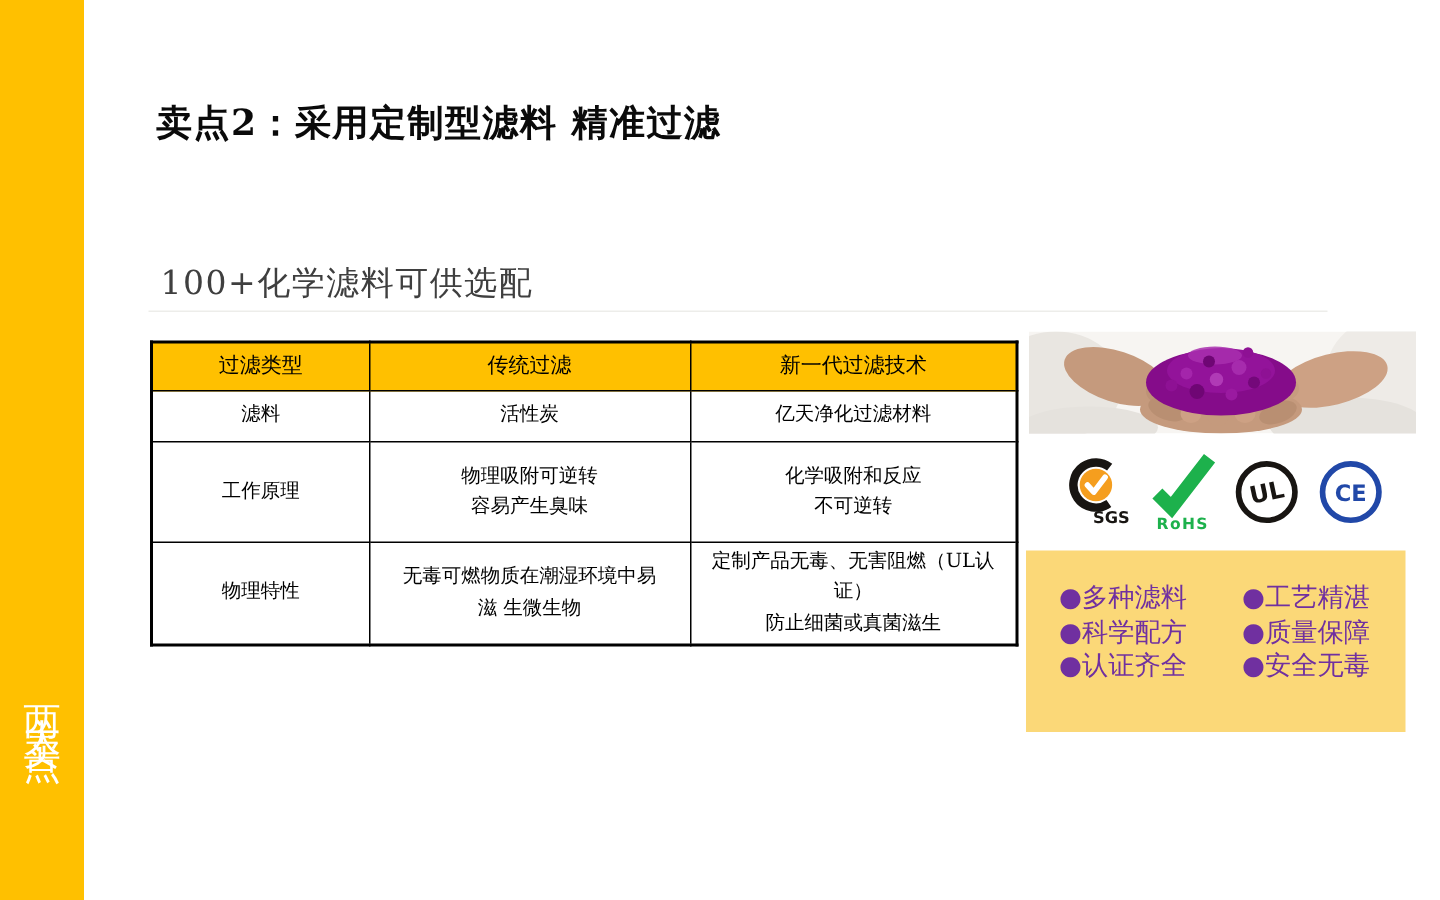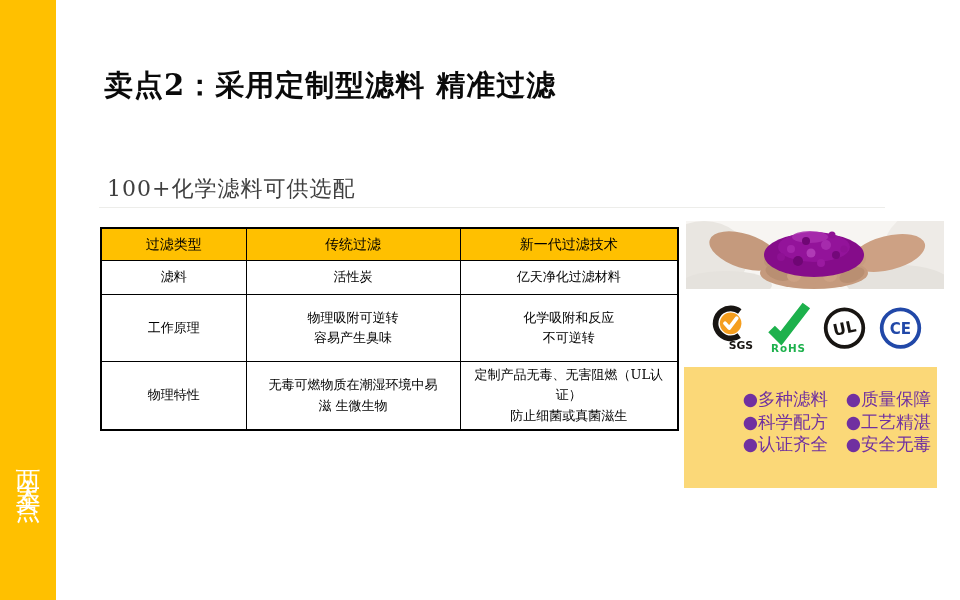--- a/index.html
+++ b/index.html
@@ -9,21 +9,21 @@
   }
   
   .leftbar{position:absolute;left:0;top:0;width:56px;height:600px;background:#FFC000;}
   .vertical-text{
     position:absolute;left:28px;top:450px;transform:translateX(-50%);
     writing-mode:vertical-rl;text-orientation:upright;
     color:#ffffff;font-size:25px;letter-spacing:9px;line-height:1;
     font-family:"DejaVu Serif", serif;
   }
   
-  .title{position:absolute;left:104px;top:66px;font-size:29px;font-weight:bold;color:#0a0a0a;letter-spacing:1px;}
+  .title{position:absolute;left:104px;top:66px;font-size:24px;font-weight:bold;color:#0a0a0a;letter-spacing:1px;}
   .heading-orange{position:absolute;left:101px;top:131px;font-size:30px;color:#F0A24C;letter-spacing:2px;}
   .tagline{position:absolute;left:107px;top:174px;font-size:22px;color:#3f3f3f;letter-spacing:1px;}
   .divider{position:absolute;left:99px;top:207px;width:786px;height:1px;background:#ededea;}
   
   .cmp-table{
     position:absolute;left:100px;top:227px;width:577px;
     border-collapse:collapse;table-layout:fixed;
     font-size:13px;color:#000;border:2px solid #000;
   }
   .cmp-table th,.cmp-table td{
@@ -40,21 +40,21 @@
   .photo svg{display:block;}
   .certs{
     position:absolute;left:690px;top:298px;width:252px;height:64px;
     display:flex;justify-content:center;align-items:flex-start;gap:9px;
   }
   .cert{width:47px;height:62px;}
   .features-box{
     position:absolute;left:684px;top:367px;width:253px;height:121px;
     background:#FBD878;box-sizing:border-box;
     display:grid;grid-template-columns:122px 1fr;
-    padding:21px 6px 0 22px;align-content:start;text-align:right;
+    padding:21px 6px 0 22px;align-content:start;
   }
   .feature-col{display:flex;flex-direction:column;}
   .feature-item{
     font-size:17.5px;line-height:22.5px;color:#7030A0;
     font-family:"DejaVu Serif", serif;white-space:nowrap;
   }
 </style>
 </head>
 <body>
 
@@ -158,19 +158,19 @@
     </svg>
   </div>
 
   <div class="features-box">
     <div class="feature-col">
       <div class="feature-item">●多种滤料</div>
       <div class="feature-item">●科学配方</div>
       <div class="feature-item">●认证齐全</div>
     </div>
     <div class="feature-col">
+      <div class="feature-item">●工艺精湛</div>
       <div class="feature-item">●质量保障</div>
-      <div class="feature-item">●工艺精湛</div>
       <div class="feature-item">●安全无毒</div>
     </div>
   </div>
 
 </div>
 
 </body></html>

